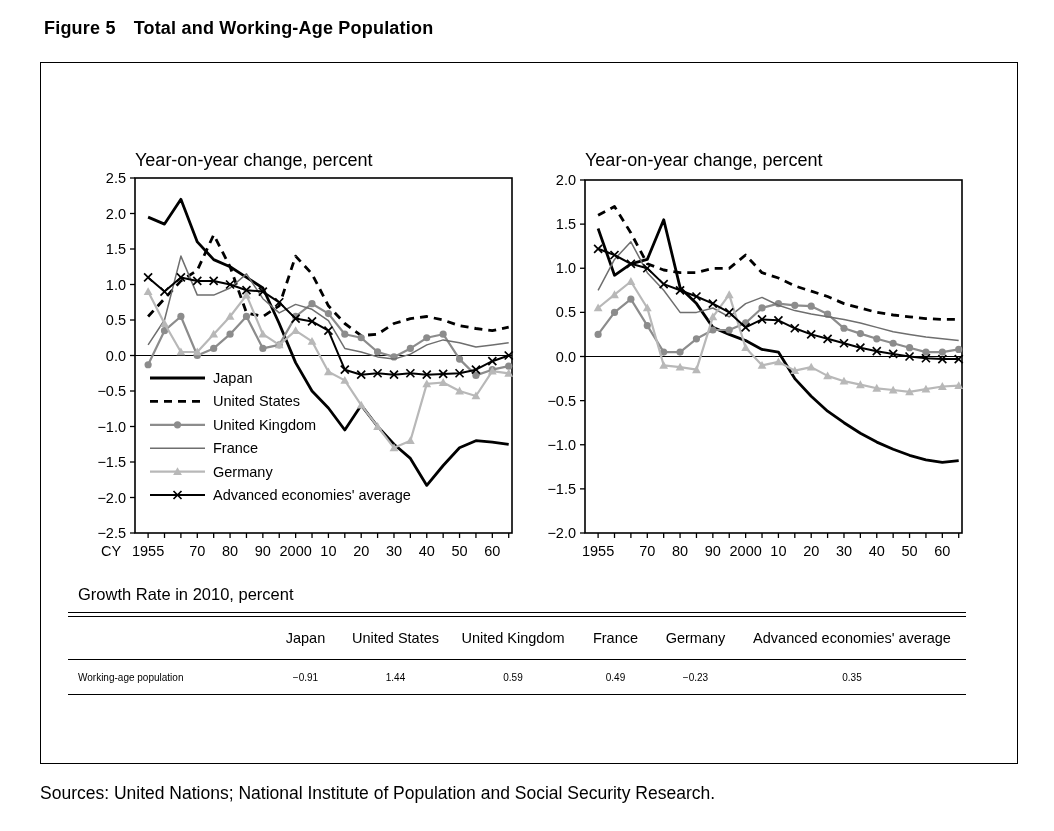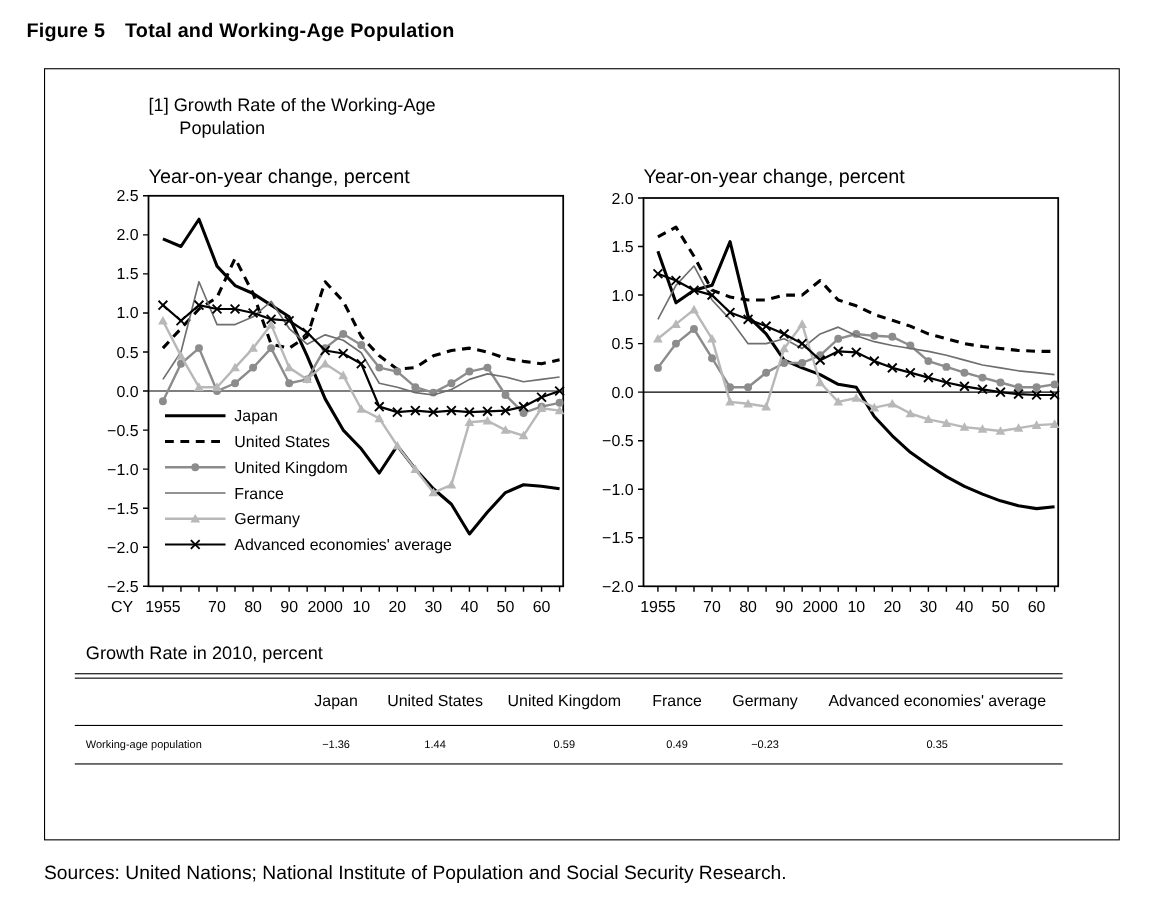--- a/index.html
+++ b/index.html
@@ -1,18 +1,18 @@
 <!DOCTYPE html>
 <html><head>
 <meta charset="utf-8">
 <style>
   html,body{margin:0;padding:0;background:#ffffff;}
   body{font-family:"Liberation Sans", sans-serif; color:#000;}
   #page{position:relative;width:1054px;height:831px;background:#fff;overflow:hidden;}
-  .fig-title{position:absolute;left:24px;top:18px;font-size:18px;font-weight:bold;letter-spacing:0.2px;}
+  .fig-title{position:absolute;left:44px;top:18px;font-size:18px;font-weight:bold;letter-spacing:0.2px;}
   .fig-title .lbl{margin-right:18px;}
   .figure-box{position:absolute;left:40px;top:62px;width:976px;height:700px;border:1.6px solid #000;background:#fff;}
   .panel-title{position:absolute;font-size:16.5px;line-height:21px;}
   .panel-title .t2{padding-left:28px;}
   #pt1{left:135px;top:86px;width:400px;}
   #pt2{left:585px;top:86px;width:420px;}
   .unit-label{position:absolute;font-size:18px;text-align:center;}
   #ul1{left:135px;top:150px;}
   #ul2{left:585px;top:150px;}
   .chart-wrap{position:absolute;}
@@ -35,24 +35,20 @@
 <body>
 
 <div id="page">
 
   <div class="fig-title">
     <span class="lbl">Figure 5</span><span>Total and Working-Age Population</span>
   </div>
 
   <div class="figure-box"></div>
 
-  <div class="panel-title" id="pt1">
-    <div class="t1">[1] Growth Rate of the Working-Age</div>
-    <div class="t2">Population</div>
-  </div>
 
   <div class="unit-label" id="ul1">Year-on-year change, percent</div>
   <div class="unit-label" id="ul2">Year-on-year change, percent</div>
 
   <div class="chart-wrap" id="cw1">
       <svg width="420" height="400">
         <rect x="40" y="10" width="377" height="355" fill="none" stroke="#000" stroke-width="1.6"></rect>
         <line x1="40" y1="187.5" x2="417" y2="187.5" stroke="#000" stroke-width="1"></line>
         <line x1="35" y1="10" x2="40" y2="10" stroke="#000" stroke-width="1.3"></line>
         <text x="31" y="15" text-anchor="end" font-size="14.5" fill="#000">2.5</text>
@@ -359,21 +355,21 @@
       <div class="cell-c">Japan</div>
       <div class="cell-c">United States</div>
       <div class="cell-c">United Kingdom</div>
       <div class="cell-c">France</div>
       <div class="cell-c">Germany</div>
       <div class="cell-c">Advanced economies' average</div>
     </div>
     <div class="rule"></div>
     <div class="grid-row data-row">
       <div class="cell-l">Working-age population</div>
-      <div class="cell-c">−1.36</div>
+      <div class="cell-c">−0.91</div>
       <div class="cell-c">1.44</div>
       <div class="cell-c">0.59</div>
       <div class="cell-c">0.49</div>
       <div class="cell-c">−0.23</div>
       <div class="cell-c">0.35</div>
     </div>
     <div class="rule"></div>
   </div>
 
   <div class="sources">Sources: United Nations; National Institute of Population and Social Security Research.</div>

